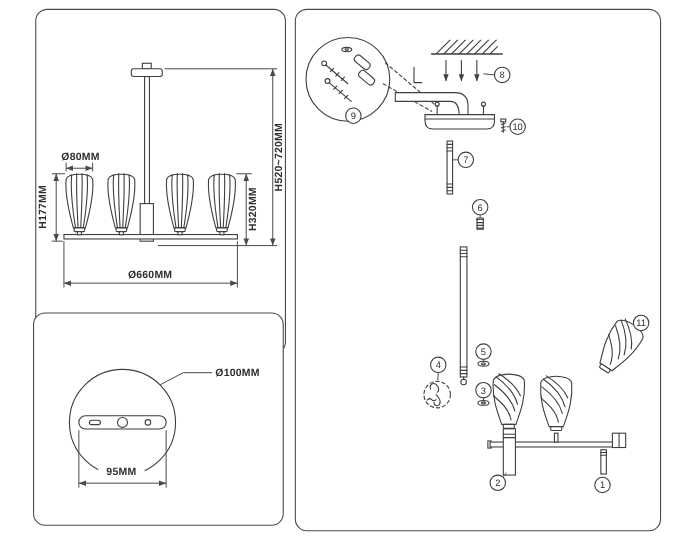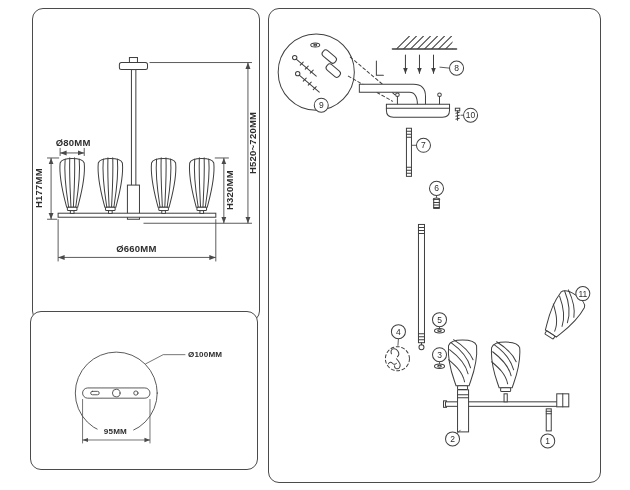--- a/index.html
+++ b/index.html
@@ -1,18 +1,18 @@
 <!DOCTYPE html>
 <html><head>
 <meta charset="utf-8">
 <style>
   html,body{margin:0;padding:0;width:630px;height:490px;background:#ffffff;overflow:hidden;}
   .panel{position:absolute;border:1.6px solid #4b4b4b;border-radius:11px;background:#fff;box-sizing:border-box;}
   #panel-dim{left:32px;top:8px;width:228px;height:314px;}
-  #panel-canopy{left:30px;top:311px;width:228px;height:159px;}
+  #panel-canopy{left:30px;top:284px;width:228px;height:194px;}
   #panel-assembly{left:268px;top:8px;width:333px;height:475px;}
   svg{display:block;width:100%;height:100%;}
   .ln{stroke:#3f3f3f;stroke-width:1;fill:none;stroke-linecap:round;}
   .fw{fill:#ffffff;stroke:#3f3f3f;stroke-width:1;}
   .dim{stroke:#4a4a4a;stroke-width:0.9;fill:none;}
   .dashed{stroke-dasharray:3,2.5;}
   text{font-family:"Liberation Sans","DejaVu Sans",sans-serif;fill:#2e2e2e;}
   .dim-label{font-size:9.5px;font-weight:700;letter-spacing:.2px;}
   .callout circle{fill:#fff;stroke:#3f3f3f;stroke-width:1;}
   .callout text{font-size:8.5px;}

